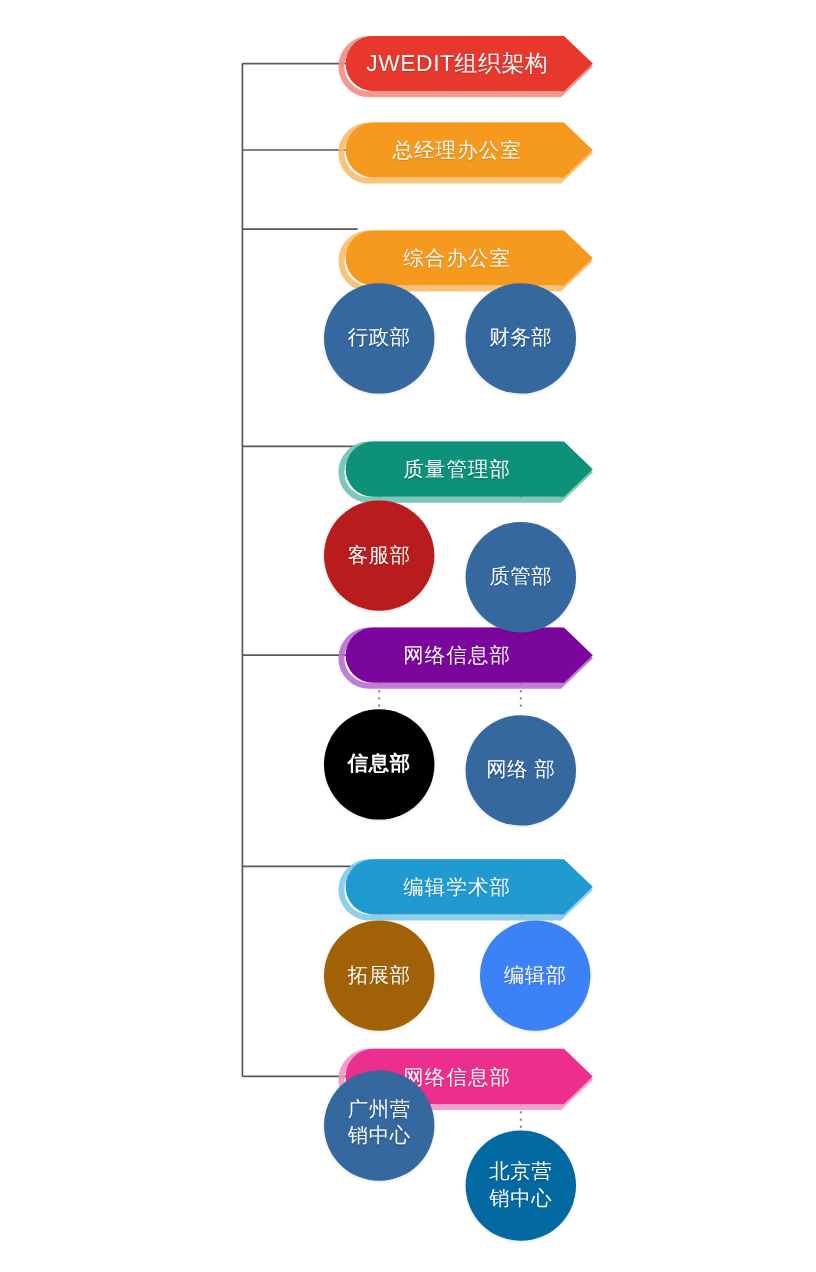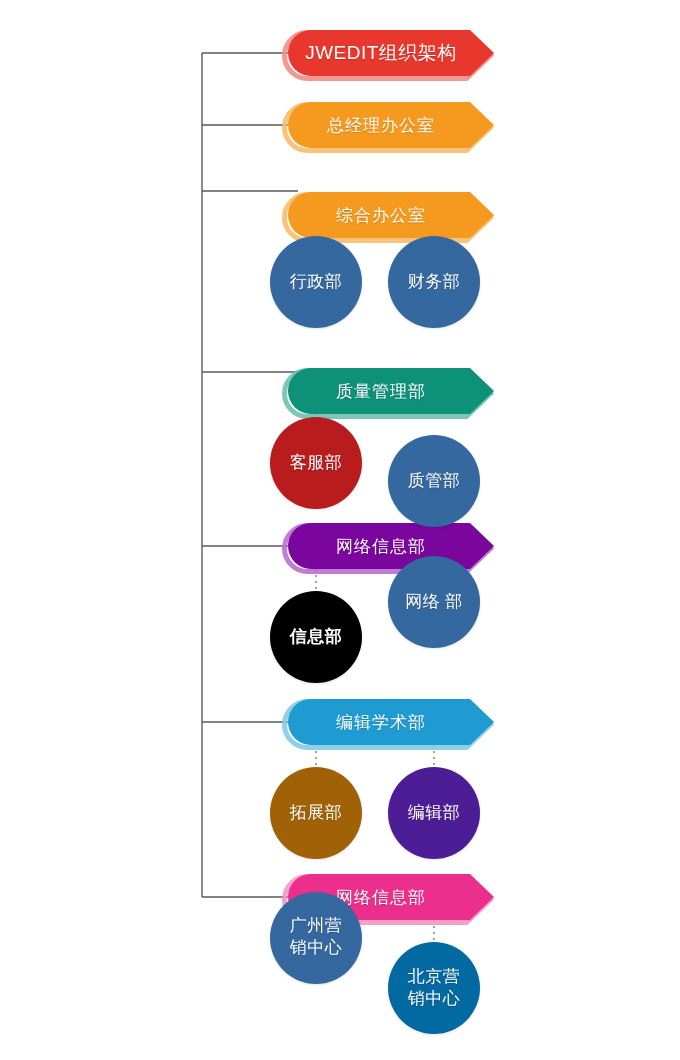--- a/index.html
+++ b/index.html
@@ -144,21 +144,21 @@
         </svg>
         <div class="banner-label">质量管理部</div>
       </div>
       <div class="banner" style="left: 288px; top: 523px;">
         <svg class="banner-svg" viewBox="0 0 206 46">
           <path d="M 23,0 L 182,0 L 206,23 L 182,46 L 23,46 A 23,23 0 0 1 23,0 Z" fill="none" stroke="#b96fd0" stroke-width="5" transform="translate(-3.5,2.5)" opacity="0.9"></path>
           <path d="M 23,0 L 182,0 L 206,23 L 182,46 L 23,46 A 23,23 0 0 1 23,0 Z" fill="#7b069e"></path>
         </svg>
         <div class="banner-label">网络信息部</div>
       </div>
-      <div class="banner" style="left: 288px; top: 699px;">
+      <div class="banner" style="left: 288px; top: 716px;">
         <svg class="banner-svg" viewBox="0 0 206 46">
           <path d="M 23,0 L 182,0 L 206,23 L 182,46 L 23,46 A 23,23 0 0 1 23,0 Z" fill="none" stroke="#84cae8" stroke-width="5" transform="translate(-3.5,2.5)" opacity="0.9"></path>
           <path d="M 23,0 L 182,0 L 206,23 L 182,46 L 23,46 A 23,23 0 0 1 23,0 Z" fill="#1f9bd1"></path>
         </svg>
         <div class="banner-label">编辑学术部</div>
       </div>
       <div class="banner" style="left: 288px; top: 874px;">
         <svg class="banner-svg" viewBox="0 0 206 46">
           <path d="M 23,0 L 182,0 L 206,23 L 182,46 L 23,46 A 23,23 0 0 1 23,0 Z" fill="none" stroke="#f596c3" stroke-width="5" transform="translate(-3.5,2.5)" opacity="0.9"></path>
           <path d="M 23,0 L 182,0 L 206,23 L 182,46 L 23,46 A 23,23 0 0 1 23,0 Z" fill="#ec2f8c"></path>
@@ -175,27 +175,27 @@
       </div>
       <div class="node-circle" style="left: 270px; top: 417px; background: #b91c1c;">
         <span>客服部</span>
       </div>
       <div class="node-circle" style="left: 388px; top: 435px; background: rgb(52, 104, 159);">
         <span>质管部</span>
       </div>
       <div class="node-circle" style="left: 270px; top: 591px; background: #000000; font-weight: bold;">
         <span>信息部</span>
       </div>
-      <div class="node-circle" style="left: 388px; top: 556px; background: rgb(52, 104, 159); text-align: right;">
+      <div class="node-circle" style="left: 388px; top: 596px; background: rgb(52, 104, 159); text-align: right;">
         <span>网络 部</span>
       </div>
       <div class="node-circle" style="left: 270px; top: 767px; background: #a16207;">
         <span>拓展部</span>
       </div>
-      <div class="node-circle" style="left: 388px; top: 767px; background: #4c1d95; text-align: center;">
+      <div class="node-circle" style="left: 400px; top: 767px; background: #3b82f6; text-align: center;">
         <span>编辑部</span>
       </div>
       <div class="node-circle" style="left: 270px; top: 892px; background: rgb(52, 104, 159); font-family: Liberation Mono, monospace;">
         <span>广州营<br>销中心</span>
       </div>
       <div class="node-circle" style="left: 388px; top: 942px; background: #0369a1;">
         <span>北京营<br>销中心</span>
       </div>
     </div>
 

